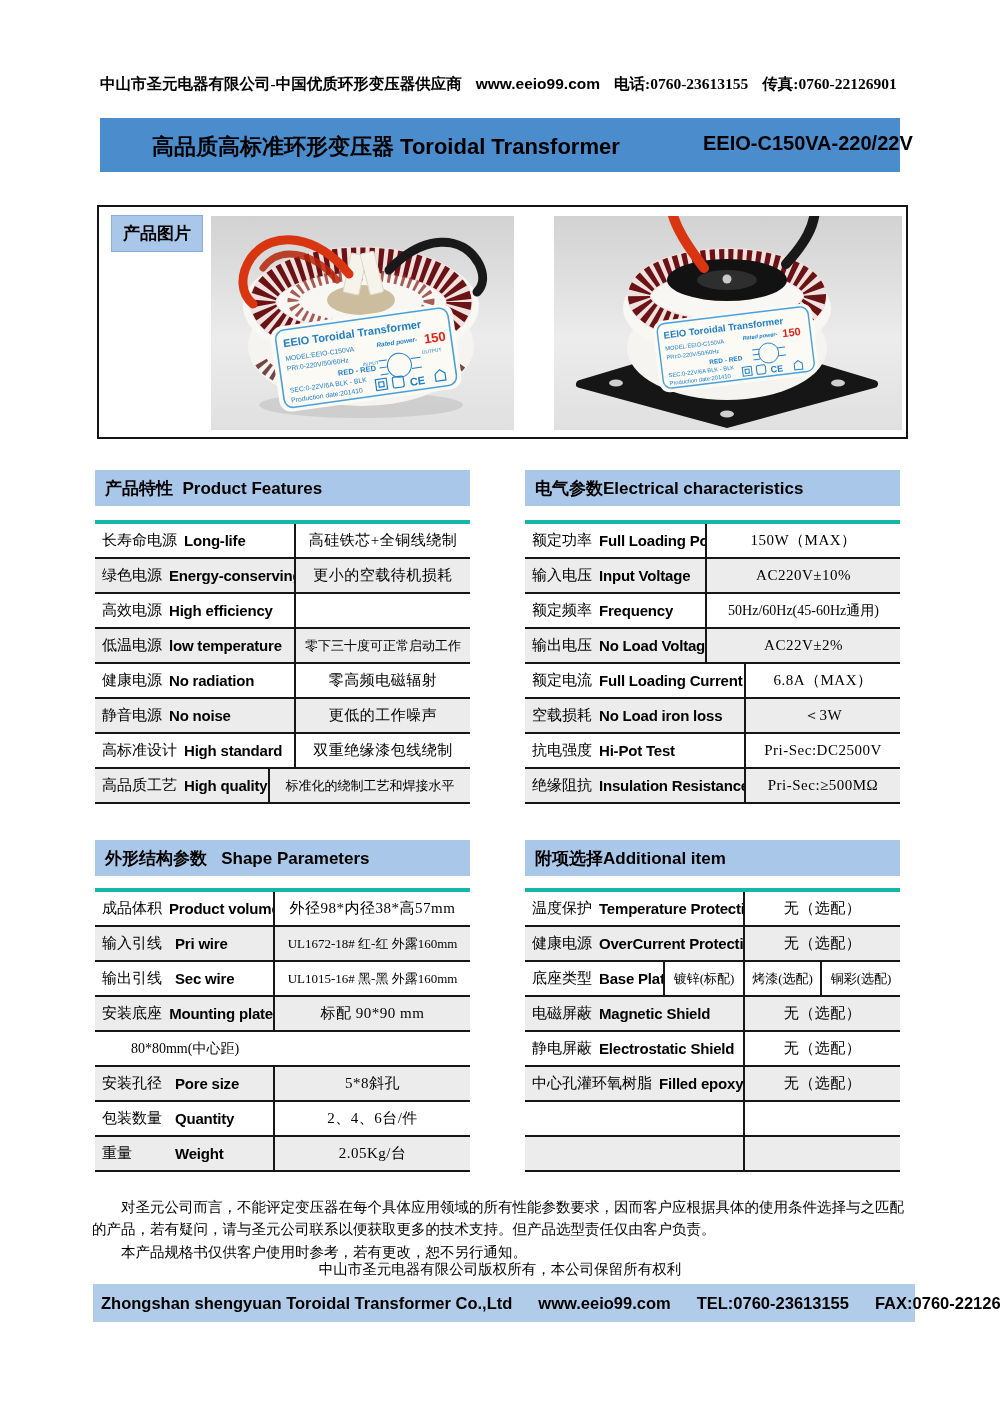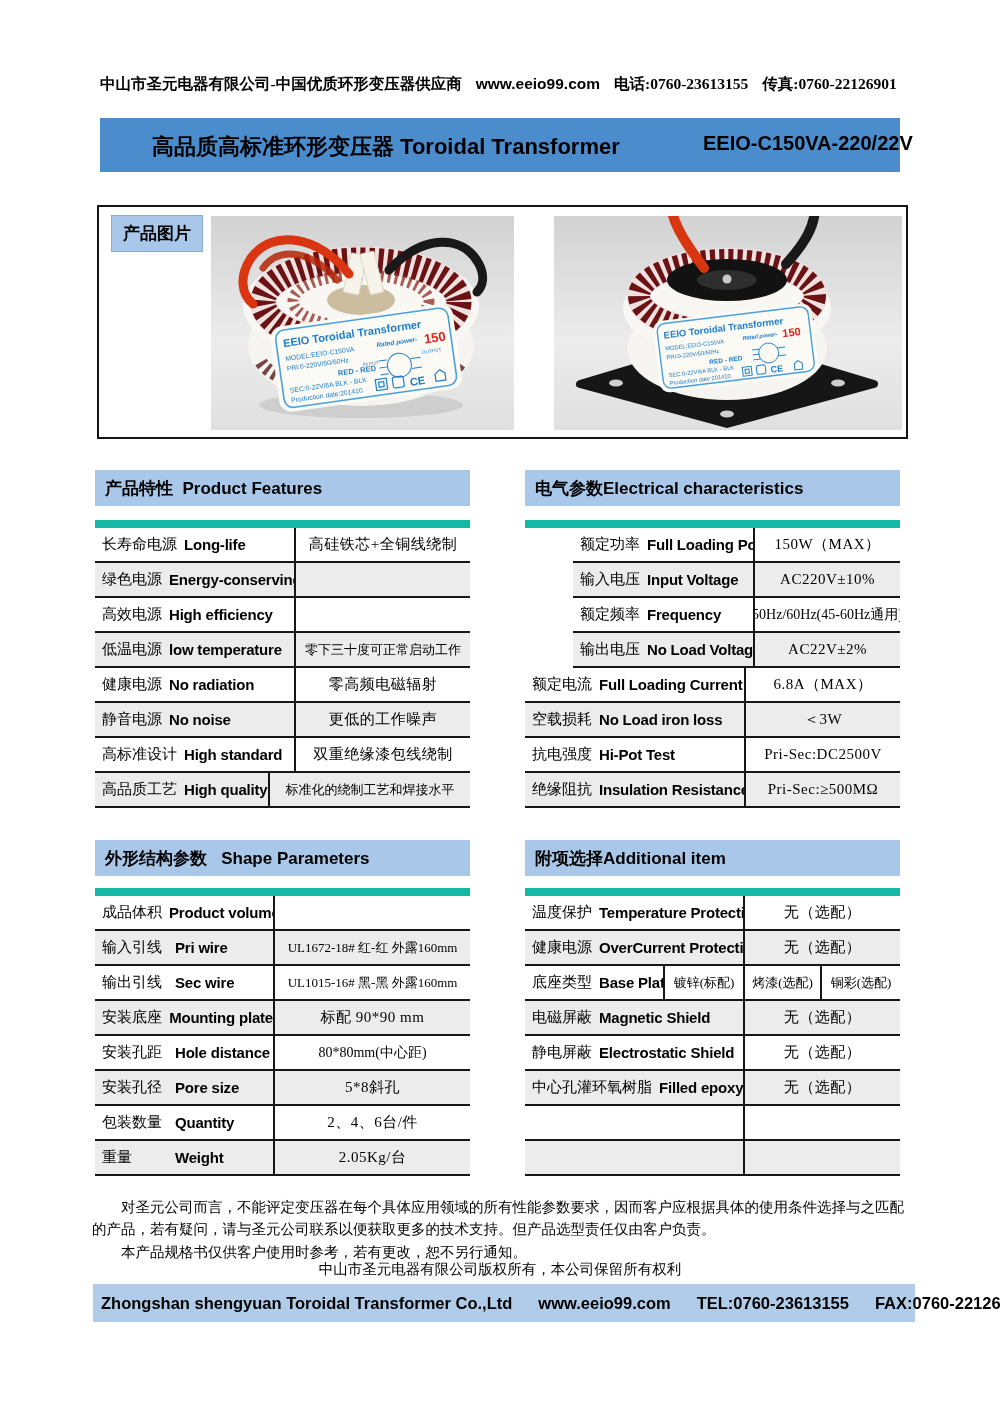--- a/index.html
+++ b/index.html
@@ -26,37 +26,37 @@
   .photo1{left:112px;width:303px;}
   .photo2{left:455px;width:348px;}
 
   
   .sechdr{position:absolute;width:375px;height:36px;background:#a9c7e8;display:flex;align-items:center;
           padding-left:10px;box-sizing:border-box;font-size:17px;font-weight:bold;white-space:pre;}
   #feat-hdr{left:95px;top:470px;}  #elec-hdr{left:525px;top:470px;}
   #shape-hdr{left:95px;top:840px;} #add-hdr{left:525px;top:840px;}
 
   
-  .table{position:absolute;width:375px;border-top:8px solid #14b8a6;}
+  .table{position:absolute;width:375px;border-top:4px solid #14b8a6;}
   #feat-table{left:95px;top:520px;}  #elec-table{left:525px;top:520px;}
   #shape-table{left:95px;top:888px;} #add-table{left:525px;top:888px;}
   .trow{display:grid;height:35px;border-bottom:2px solid #161616;box-sizing:border-box;background:#fff;}
   .trow.alt{background:#ececec;}
   .tlabel{border-right:2px solid #161616;display:flex;align-items:center;padding-left:7px;
           overflow:hidden;white-space:nowrap;}
   .tlabel .cn{font-family:"Liberation Serif",serif;font-size:15px;}
   .tlabel .en{font-family:"Liberation Sans",sans-serif;font-weight:bold;font-size:15px;margin-left:7px;letter-spacing:-0.2px;}
   .wcn .cn{display:inline-block;width:66px;}
   .tvalue{display:flex;align-items:center;justify-content:center;text-align:center;
           font-family:"Liberation Serif",serif;font-size:15px;overflow:hidden;white-space:nowrap;letter-spacing:0.5px;}
   .sm{font-size:13px;letter-spacing:0;}
   .md{font-size:14px;letter-spacing:0;}
   .g-feat{grid-template-columns:201px 1fr;}
   .g-feat-last{grid-template-columns:175px 1fr;}
-  .g-elec-a{grid-template-columns:182px 1fr;margin-left:48px;}
+  .g-elec-a{grid-template-columns:182px 1fr;}
   .g-elec-b{grid-template-columns:221px 1fr;}
   .g-shape{grid-template-columns:180px 1fr;}
   .g-add{grid-template-columns:220px 1fr;}
   .g-add3{grid-template-columns:140px 80px 77px 1fr;}
   .g-add3 .tvalue{border-right:2px solid #161616;}
   .g-add3 .tvalue:last-child{border-right:none;}
 
   
   .disclaimer{position:absolute;left:92px;top:1196px;width:818px;font-family:"Liberation Serif",serif;
               font-size:14.5px;line-height:1.55;}
@@ -192,20 +192,21 @@
           <span class="cn">长寿命电源</span>
           <span class="en">Long-life</span>
         </div>
       <div class="tvalue">高硅铁芯+全铜线绕制</div>
     </div>
     <div class="trow g-feat alt">
       <div class="tlabel">
           <span class="cn">绿色电源</span>
           <span class="en">Energy-conserving</span>
         </div>
+      <div class="tvalue">更小的空载待机损耗</div>
     </div>
     <div class="trow g-feat">
       <div class="tlabel">
           <span class="cn">高效电源</span>
           <span class="en">High efficiency</span>
         </div>
     </div>
     <div class="trow g-feat alt">
       <div class="tlabel">
           <span class="cn">低温电源</span>
@@ -301,20 +302,21 @@
       <div class="tvalue">Pri-Sec:≥500MΩ</div>
     </div>
   </div>
 
   <div class="table" id="shape-table">
     <div class="trow g-shape">
       <div class="tlabel wcn">
           <span class="cn">成品体积</span>
           <span class="en">Product volume</span>
         </div>
+      <div class="tvalue">外径98*内径38*高57mm</div>
     </div>
     <div class="trow g-shape alt">
       <div class="tlabel wcn">
           <span class="cn">输入引线</span>
           <span class="en">Pri wire</span>
         </div>
       <div class="tvalue sm">UL1672-18#  红-红  外露160mm</div>
     </div>
     <div class="trow g-shape">
       <div class="tlabel wcn">
@@ -324,24 +326,20 @@
       <div class="tvalue sm">UL1015-16#  黑-黑  外露160mm</div>
     </div>
     <div class="trow g-shape alt">
       <div class="tlabel wcn">
           <span class="cn">安装底座</span>
           <span class="en">Mounting plate</span>
         </div>
       <div class="tvalue">标配  90*90  mm</div>
     </div>
     <div class="trow g-shape">
-      <div class="tlabel wcn">
-          <span class="cn">安装孔距</span>
-          <span class="en">Hole distance</span>
-        </div>
       <div class="tvalue md">80*80mm(中心距)</div>
     </div>
     <div class="trow g-shape alt">
       <div class="tlabel wcn">
           <span class="cn">安装孔径</span>
           <span class="en">Pore size</span>
         </div>
       <div class="tvalue">5*8斜孔</div>
     </div>
     <div class="trow g-shape">

